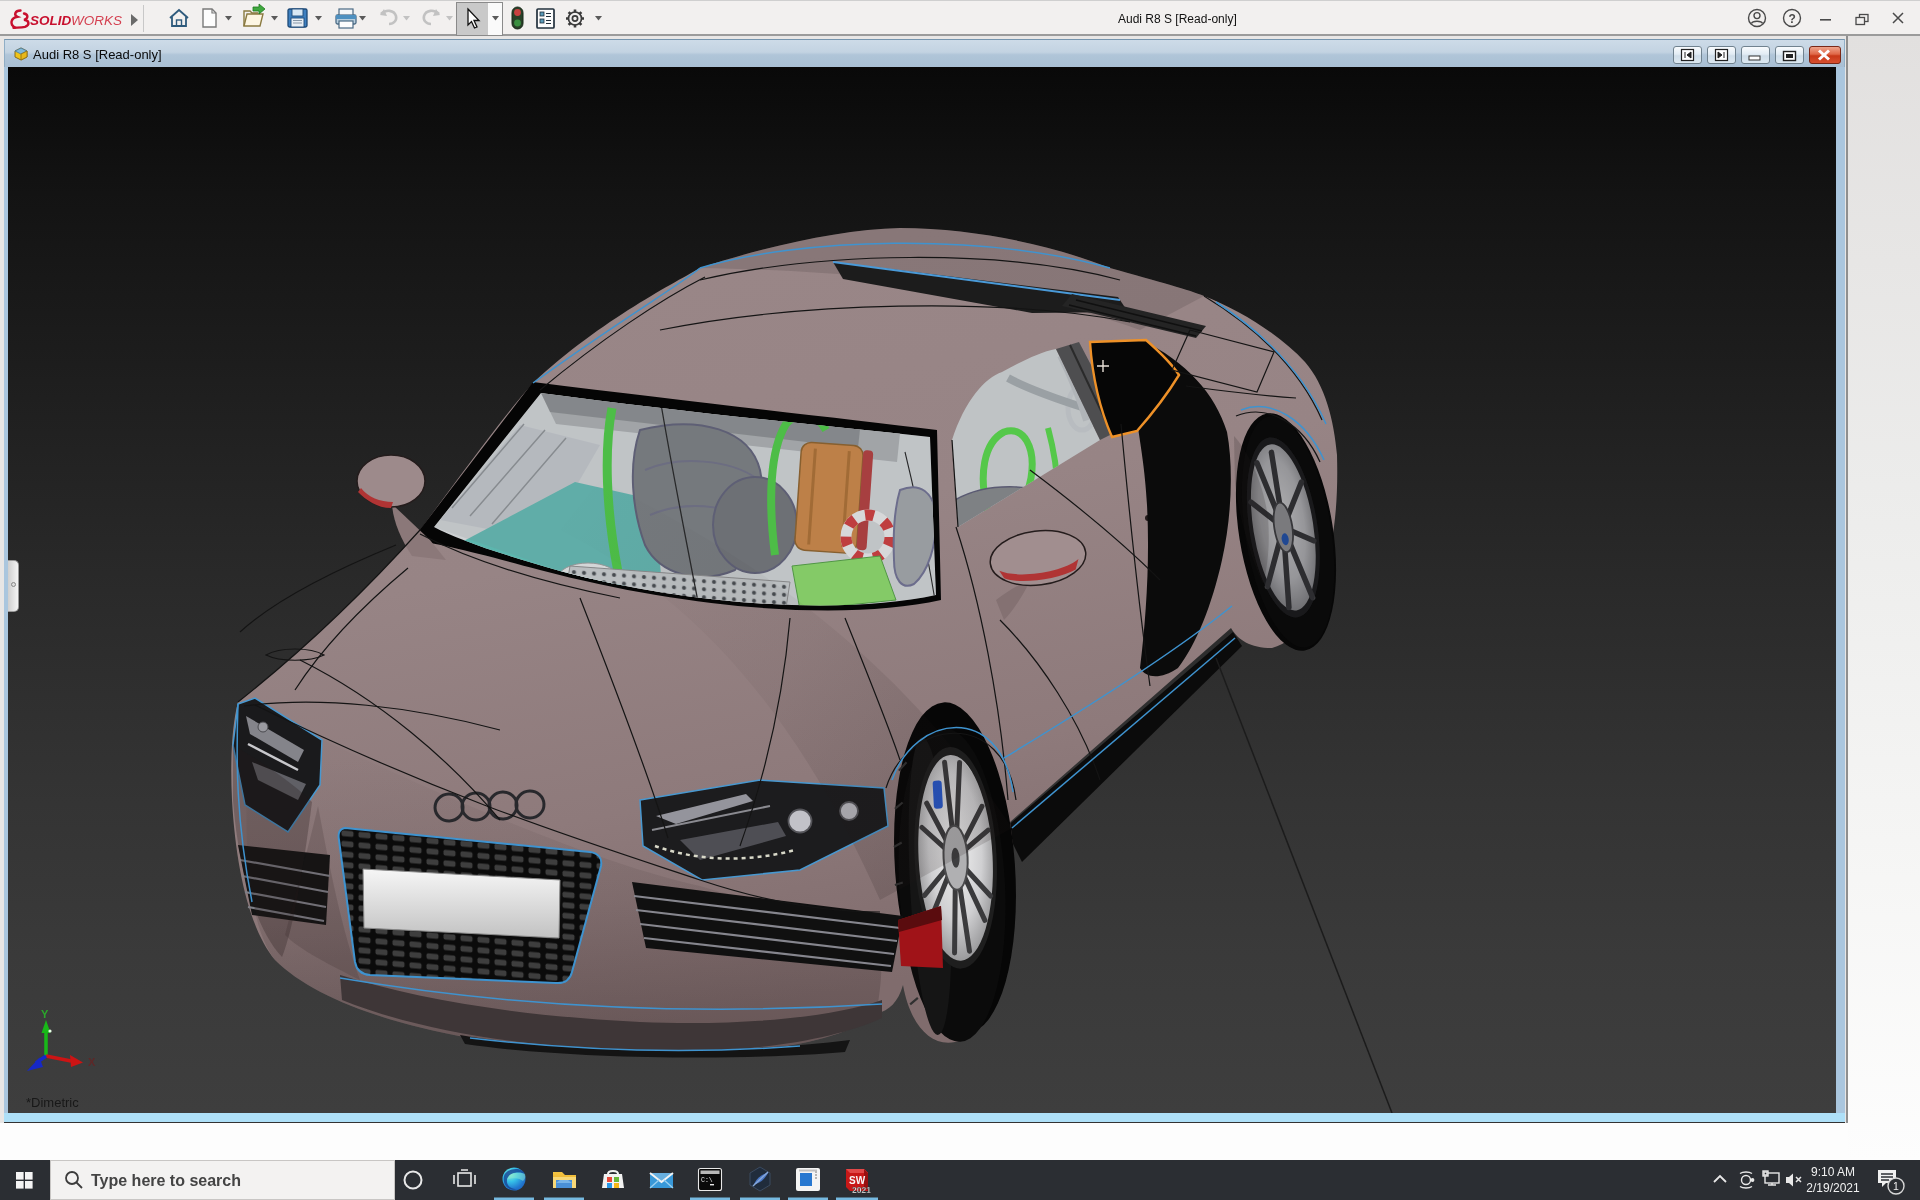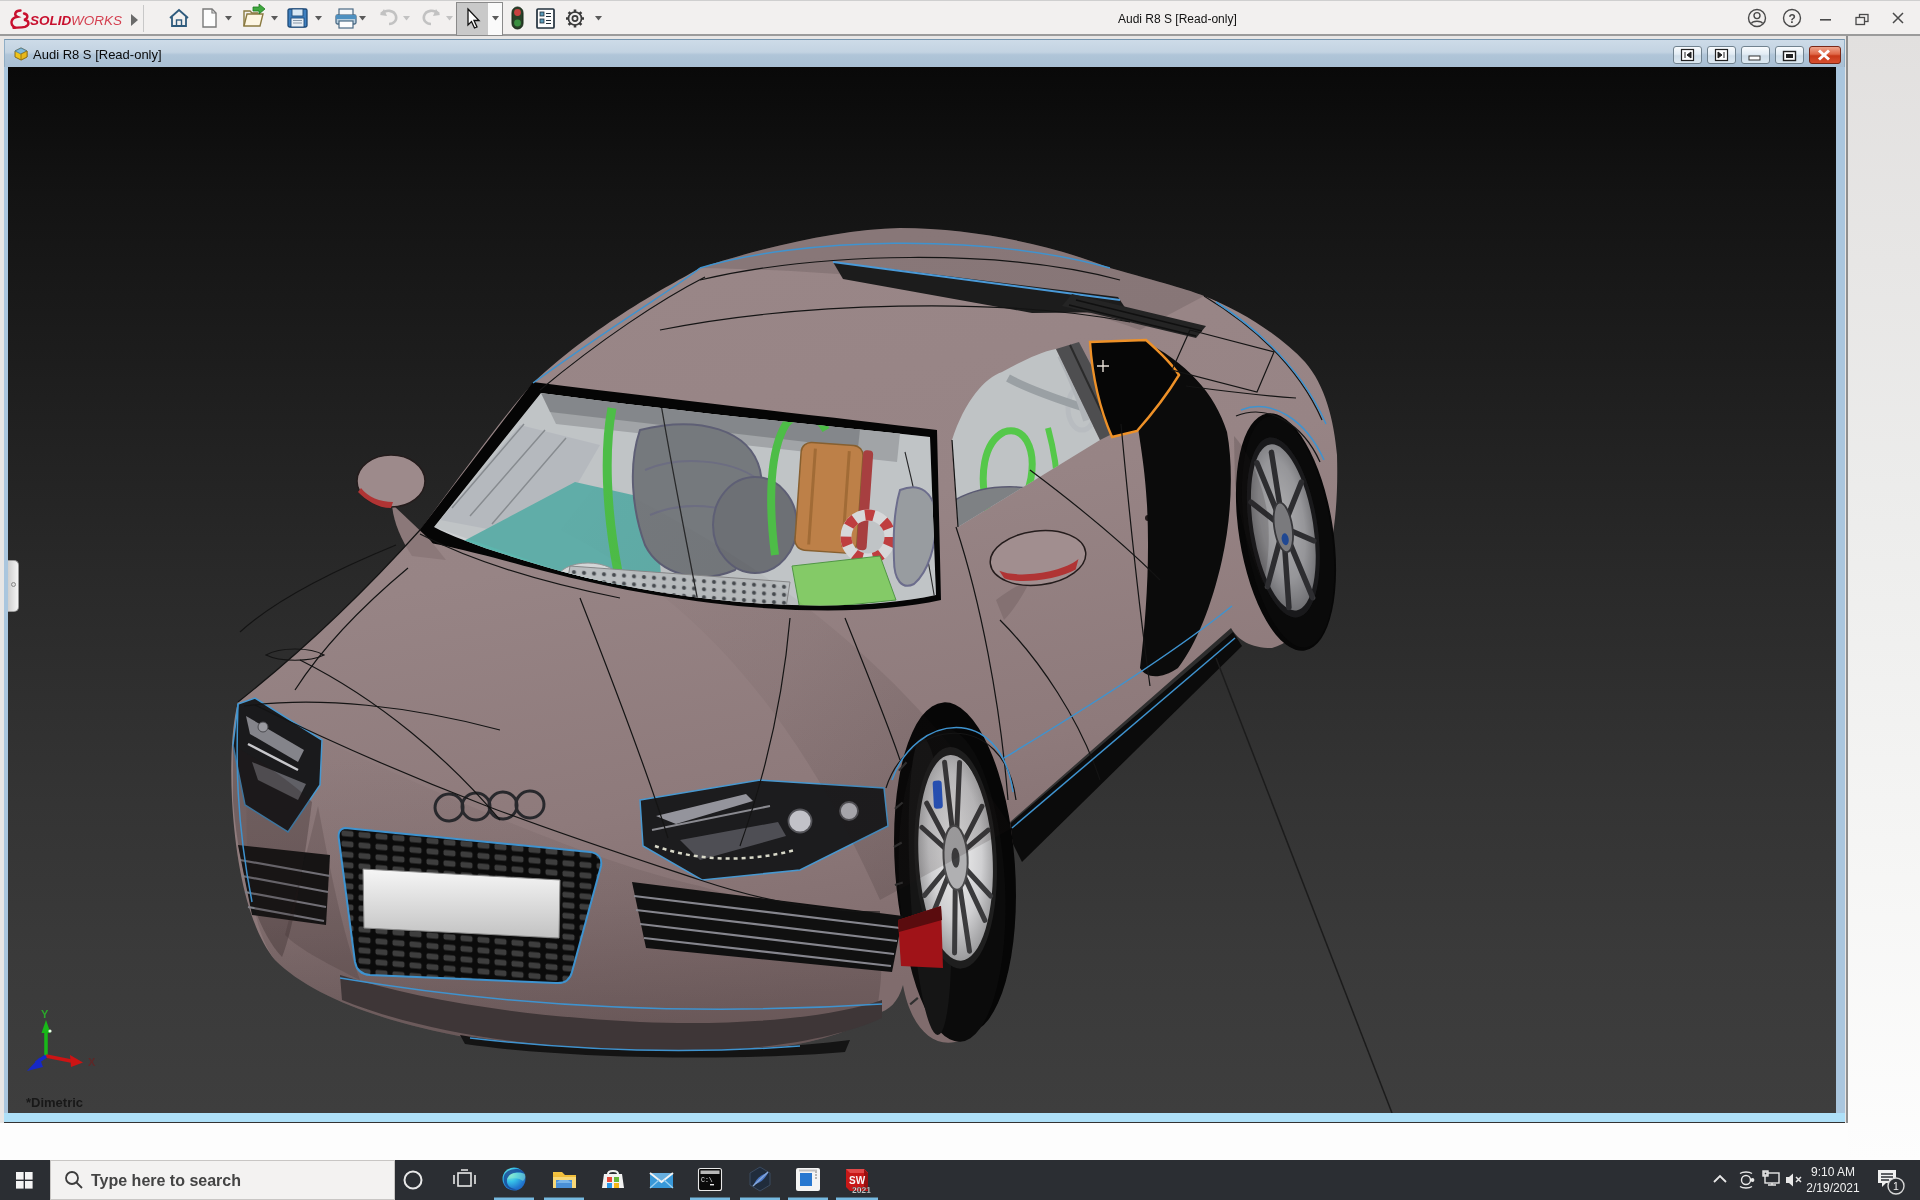--- a/index.html
+++ b/index.html
@@ -9,21 +9,21 @@
 #apptitle { position:absolute; left:1118px; top:11px; font-size:12px; color:#111; }
 #logo { position:absolute; left:5px; top:5px; }
 #sep1 { position:absolute; left:143px; top:4px; width:1px; height:27px; background:#c8c8c8; }
 #docwin { position:absolute; left:4px; top:39px; width:1841px; height:1084px; }
 #doctitle { position:absolute; left:0; top:0; width:1841px; height:28px; background:linear-gradient(180deg,#cddbe8 0%,#c3d3e2 45%,#b0c5d8 55%,#a9bfd4 100%); border-top:1px solid #7695ae; border-left:1px solid #90aec6; border-right:1px solid #90aec6; }
 #doctitletext { position:absolute; left:28px; top:7px; font-size:13px; color:#0a0a0a; }
 #borderL { position:absolute; left:0; top:28px; width:4px; height:1046px; background:#aac6de; }
 #borderR { position:absolute; left:1832px; top:28px; width:9px; height:1046px; background:#aac6de; }
 #borderB { position:absolute; left:0; top:1074px; width:1841px; height:10px; background:#aee0f8; border-bottom:1px solid #333; }
 #viewport { position:absolute; left:4px; top:28px; width:1828px; height:1046px; background:linear-gradient(180deg,#090909 0%,#131313 12%,#1e1e1e 30%,#2a2a2a 50%,#333333 68%,#3a3a3a 85%,#3e3e3e 100%); overflow:hidden; }
-#dimetric { position:absolute; left:18px; top:1028px; font-size:13px; font-weight:bold; color:#181818;text-align:center; }
+#dimetric { position:absolute; left:18px; top:1028px; font-size:13px; font-weight:normal; color:#181818;text-align:center; }
 #rightpane { position:absolute; left:1846px; top:36px; width:74px; height:1124px; background:linear-gradient(180deg,#e2e0df 0%,#ececeb 40%,#f6f6f5 75%,#fdfdfd 100%); border-left:2px solid #8f8f8f; }
 #statusbar { position:absolute; left:0; top:1123px; width:1848px; height:37px; background:#fdfdfd; }
 #taskbar { position:absolute; left:0; top:1160px; width:1920px; height:40px; background:#2b2e33; }
 #searchbox { position:absolute; left:50px; top:1160px; width:345px; height:40px; background:#f3f2f1; border:1px solid #c8c6c4;font-weight:bold; }
 #searchtext { position:absolute; left:40px; top:11px; font-size:16px; color:#444; }
 </style>
 </head>
 <body>
 <div id="screen">
 

